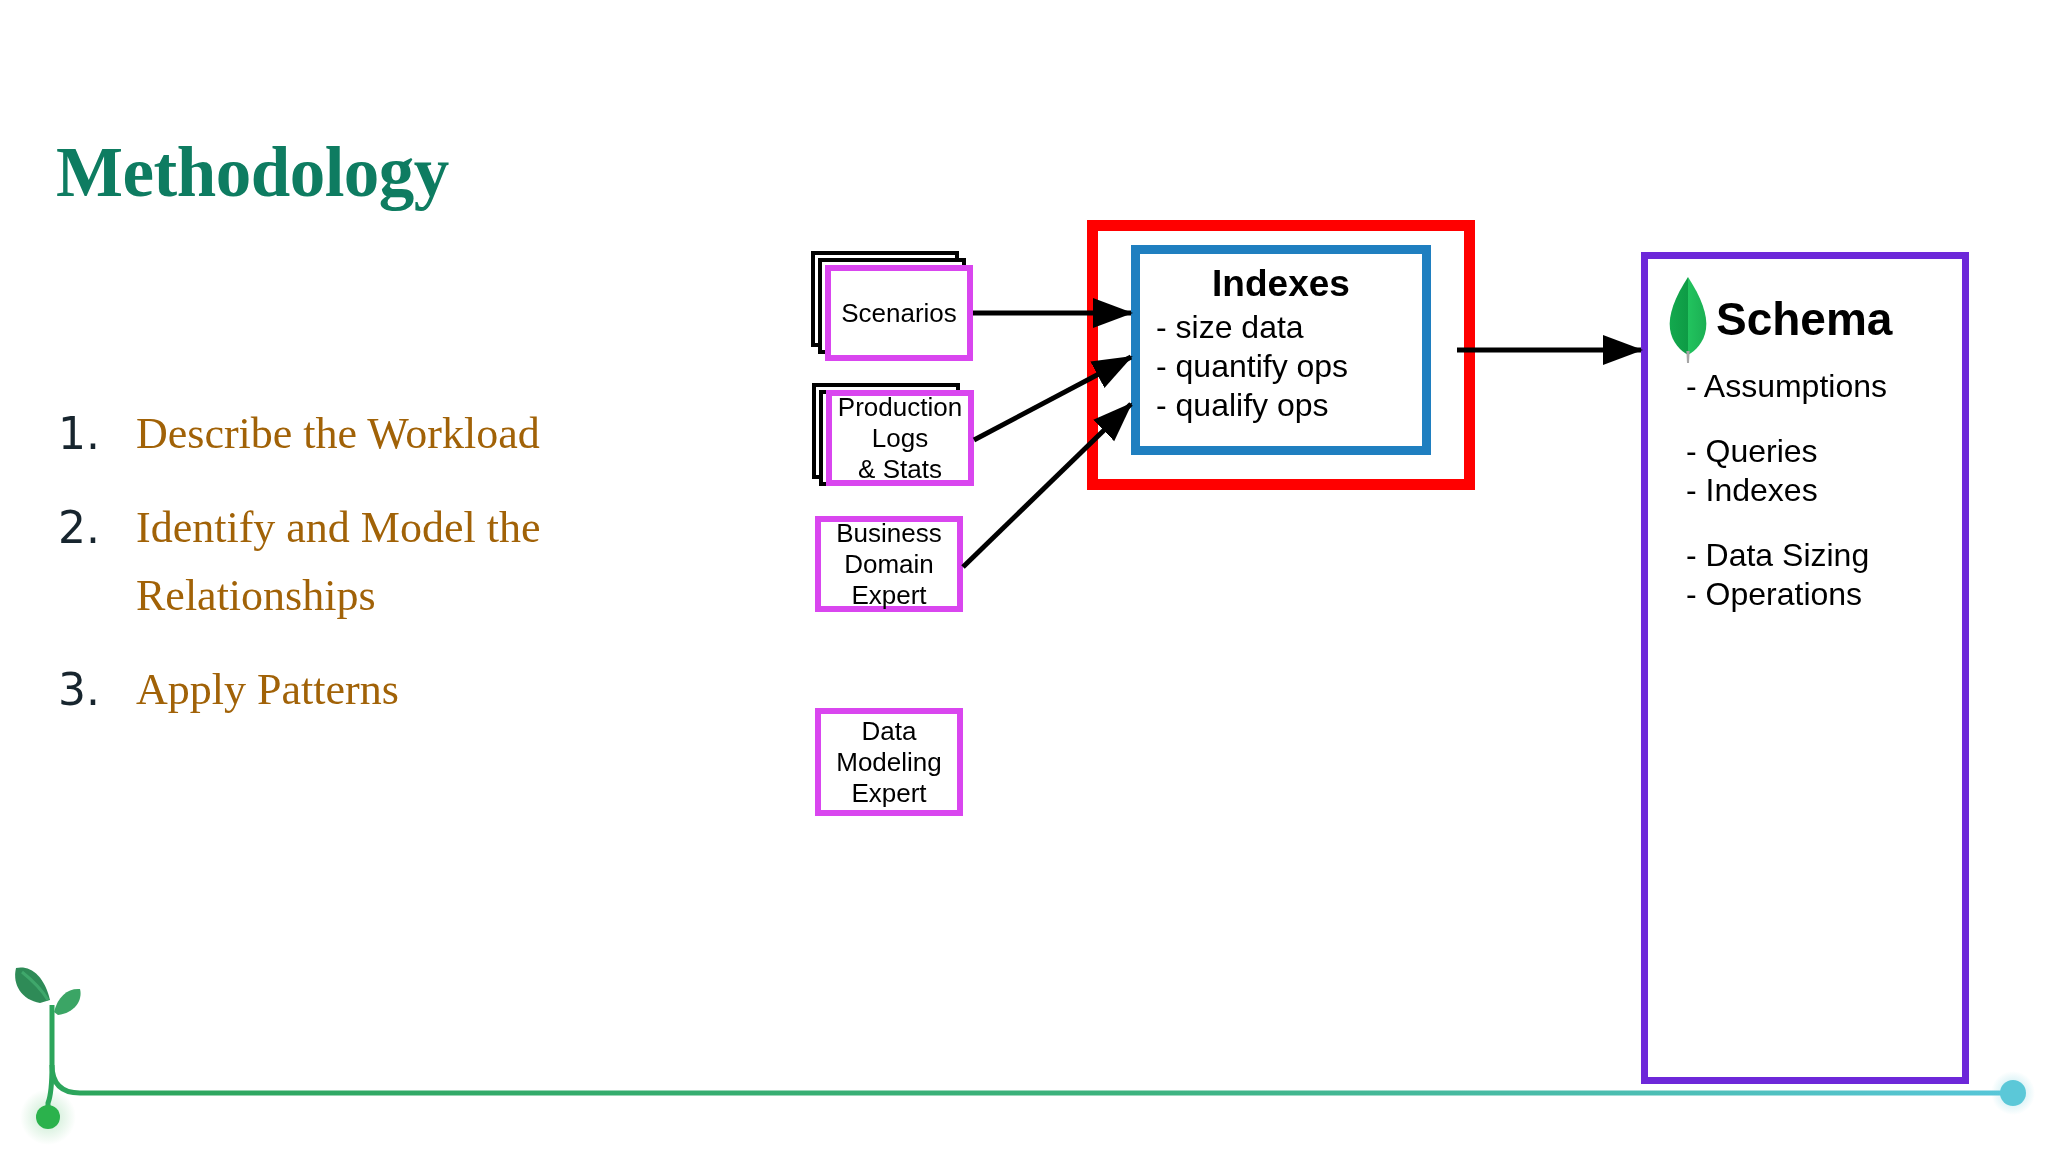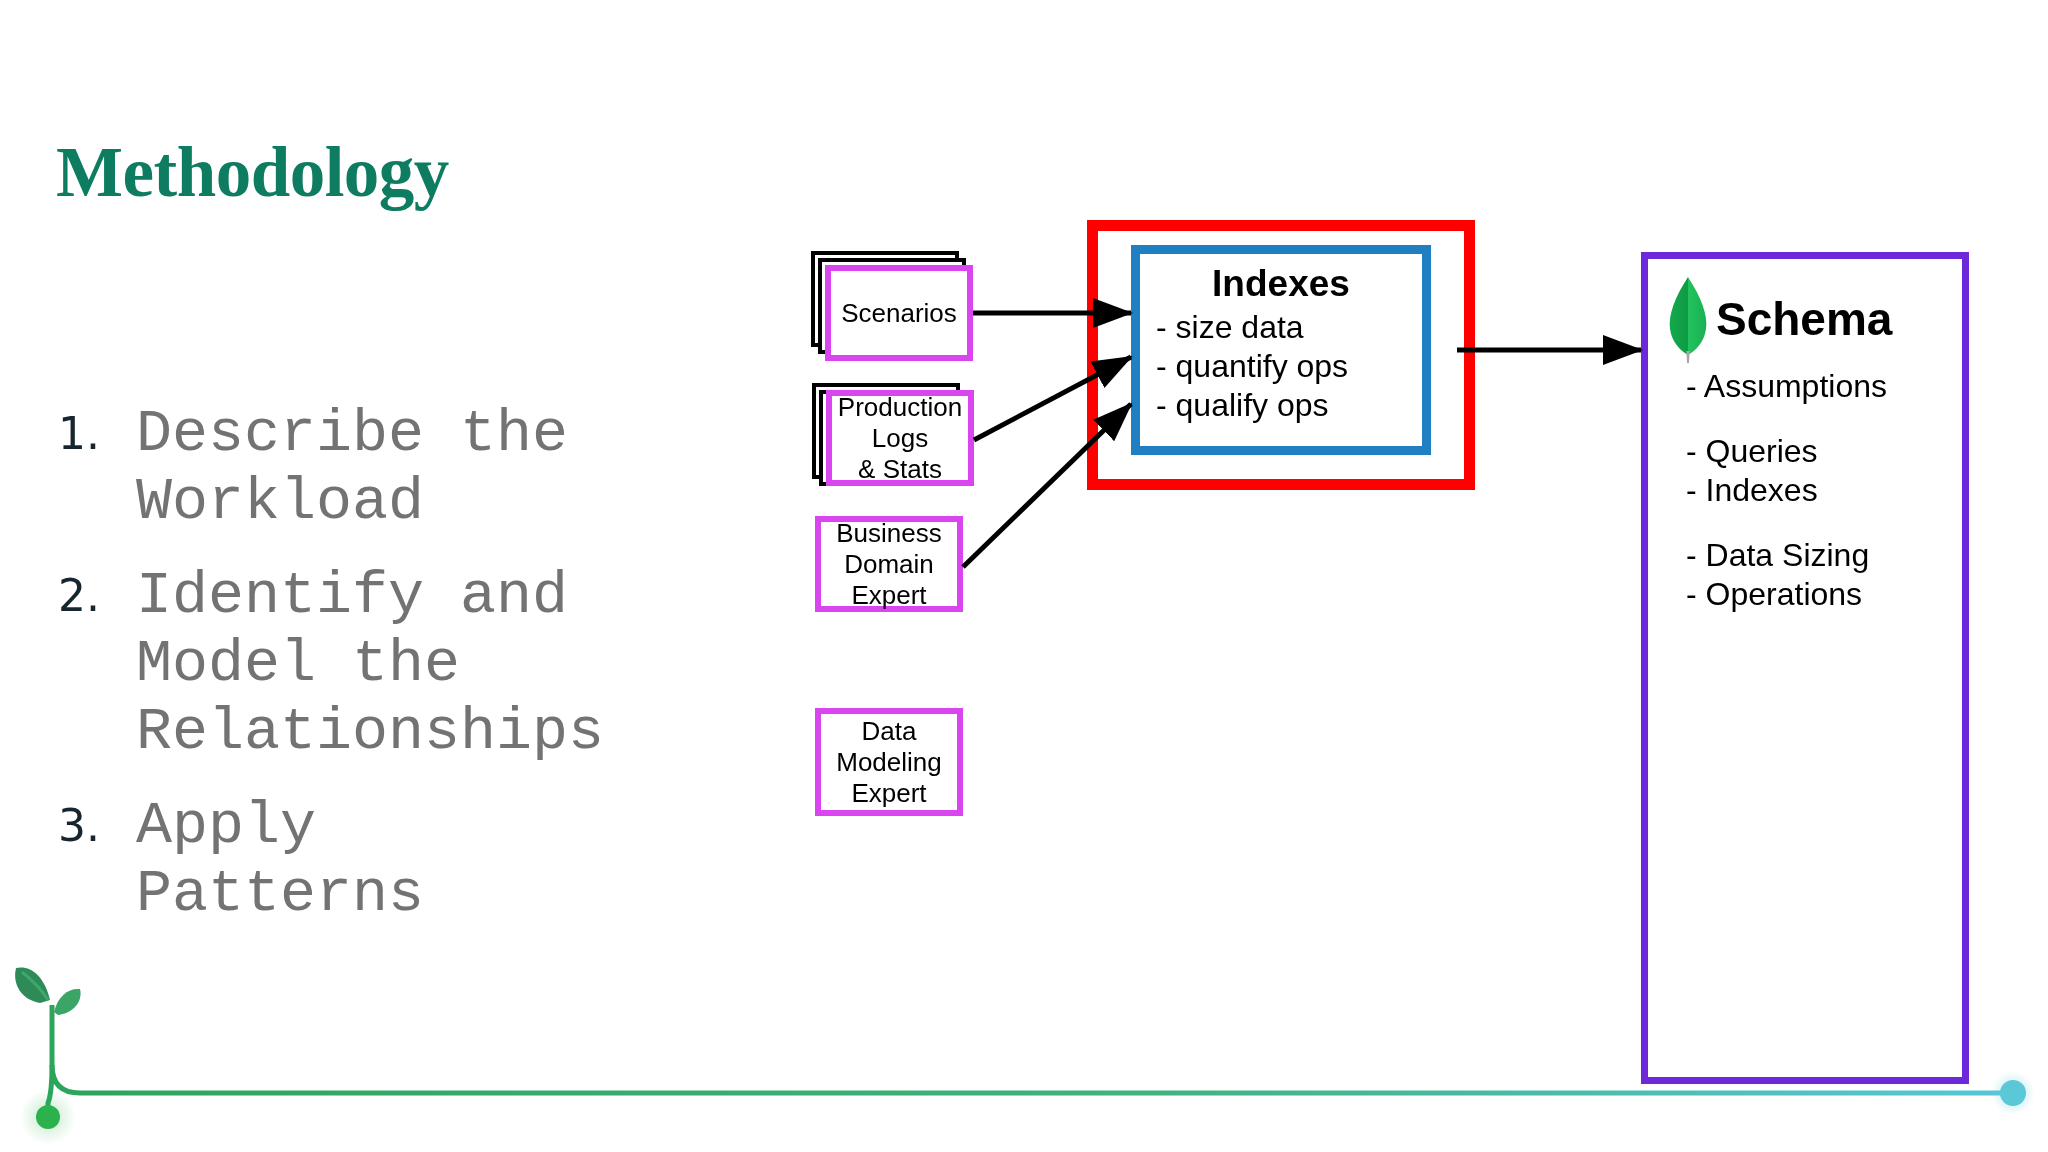--- a/index.html
+++ b/index.html
@@ -44,24 +44,24 @@
   }
   .step-num {
     width: 78px;
     flex: 0 0 78px;
     font-size: 44px;
     line-height: 68px;
     color: #17252E;
     font-family: "DejaVu Sans", sans-serif;
   }
   .step-text {
-    font-size: 60px;
+    font-size: 44px;
     line-height: 68px;
-    color: #737373;
-    font-family: Liberation Mono, monospace;
+    color: #a16207;
+    font-family: Liberation Serif, serif;
   }
 
   
   #diagram {
     position: absolute;
     left: 0;
     top: 0;
     width: 2048px;
     height: 1152px;
   }

